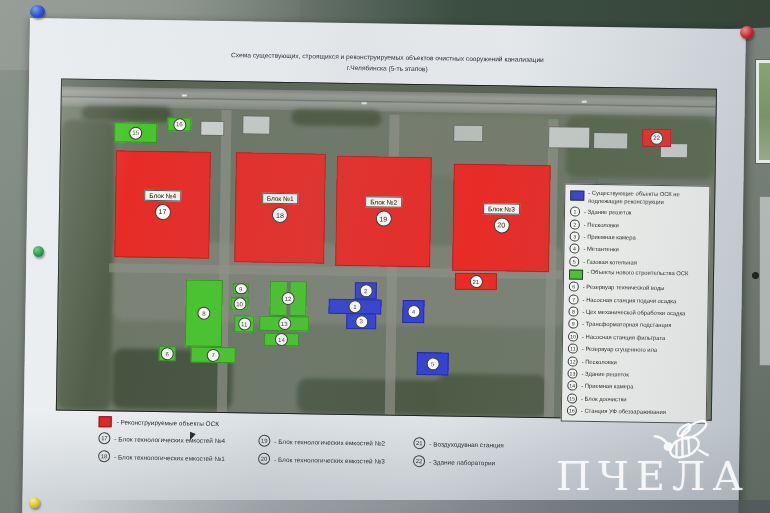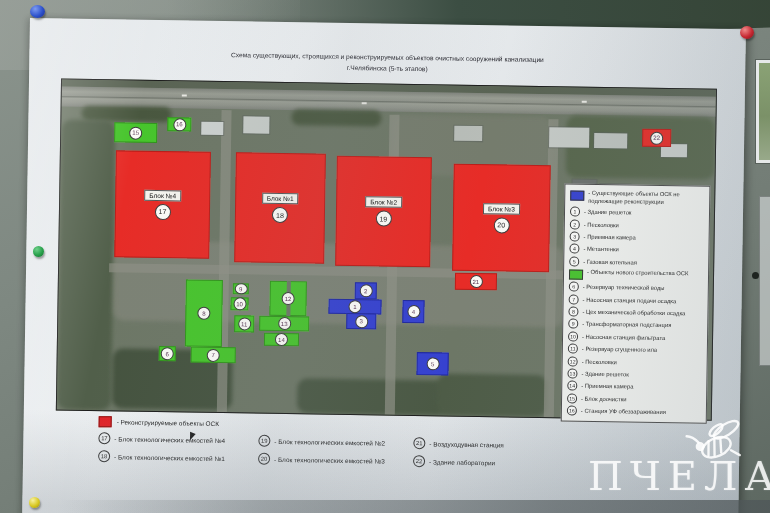--- a/index.html
+++ b/index.html
@@ -91,21 +91,21 @@
     border:3px solid #e6e9e9;box-shadow:0 0 0 1px rgba(70,78,74,.6);}
   .frame-b{position:absolute;left:759px;top:196px;width:22px;height:168px;z-index:15;
     border:1px solid rgba(80,86,84,.55);background:rgba(230,234,235,.55);}
   .wall-dot{position:absolute;left:752px;top:272px;width:7px;height:7px;border-radius:50%;
     background:#1e2420;z-index:16;}
 
   .bottom-shade{position:absolute;left:60px;right:0;bottom:0;height:13px;z-index:18;
     background:linear-gradient(90deg,rgba(100,108,104,0) 0%,rgba(96,104,106,.4) 30%,
       rgba(86,94,96,.68) 70%,rgba(78,86,88,.75) 100%);}
 
-  .watermark{position:absolute;left:560px;top:420px;width:210px;height:93px;z-index:25;
+  .watermark{position:absolute;left:528px;top:420px;width:210px;height:93px;z-index:25;
     color:rgba(255,255,255,.82);pointer-events:none;}
   .wm-text{position:absolute;left:28px;top:36px;font-family:"DejaVu Serif",serif;
     font-size:40px;letter-spacing:7px;line-height:1;text-shadow:0 0 2px rgba(255,255,255,.25);}
   .wm-bee{position:absolute;left:118px;top:0px;transform:rotate(-8deg);}
 </style>
 </head>
 <body>
 
 <div class="dark-band"></div>
 <div class="wall-corner"></div>

